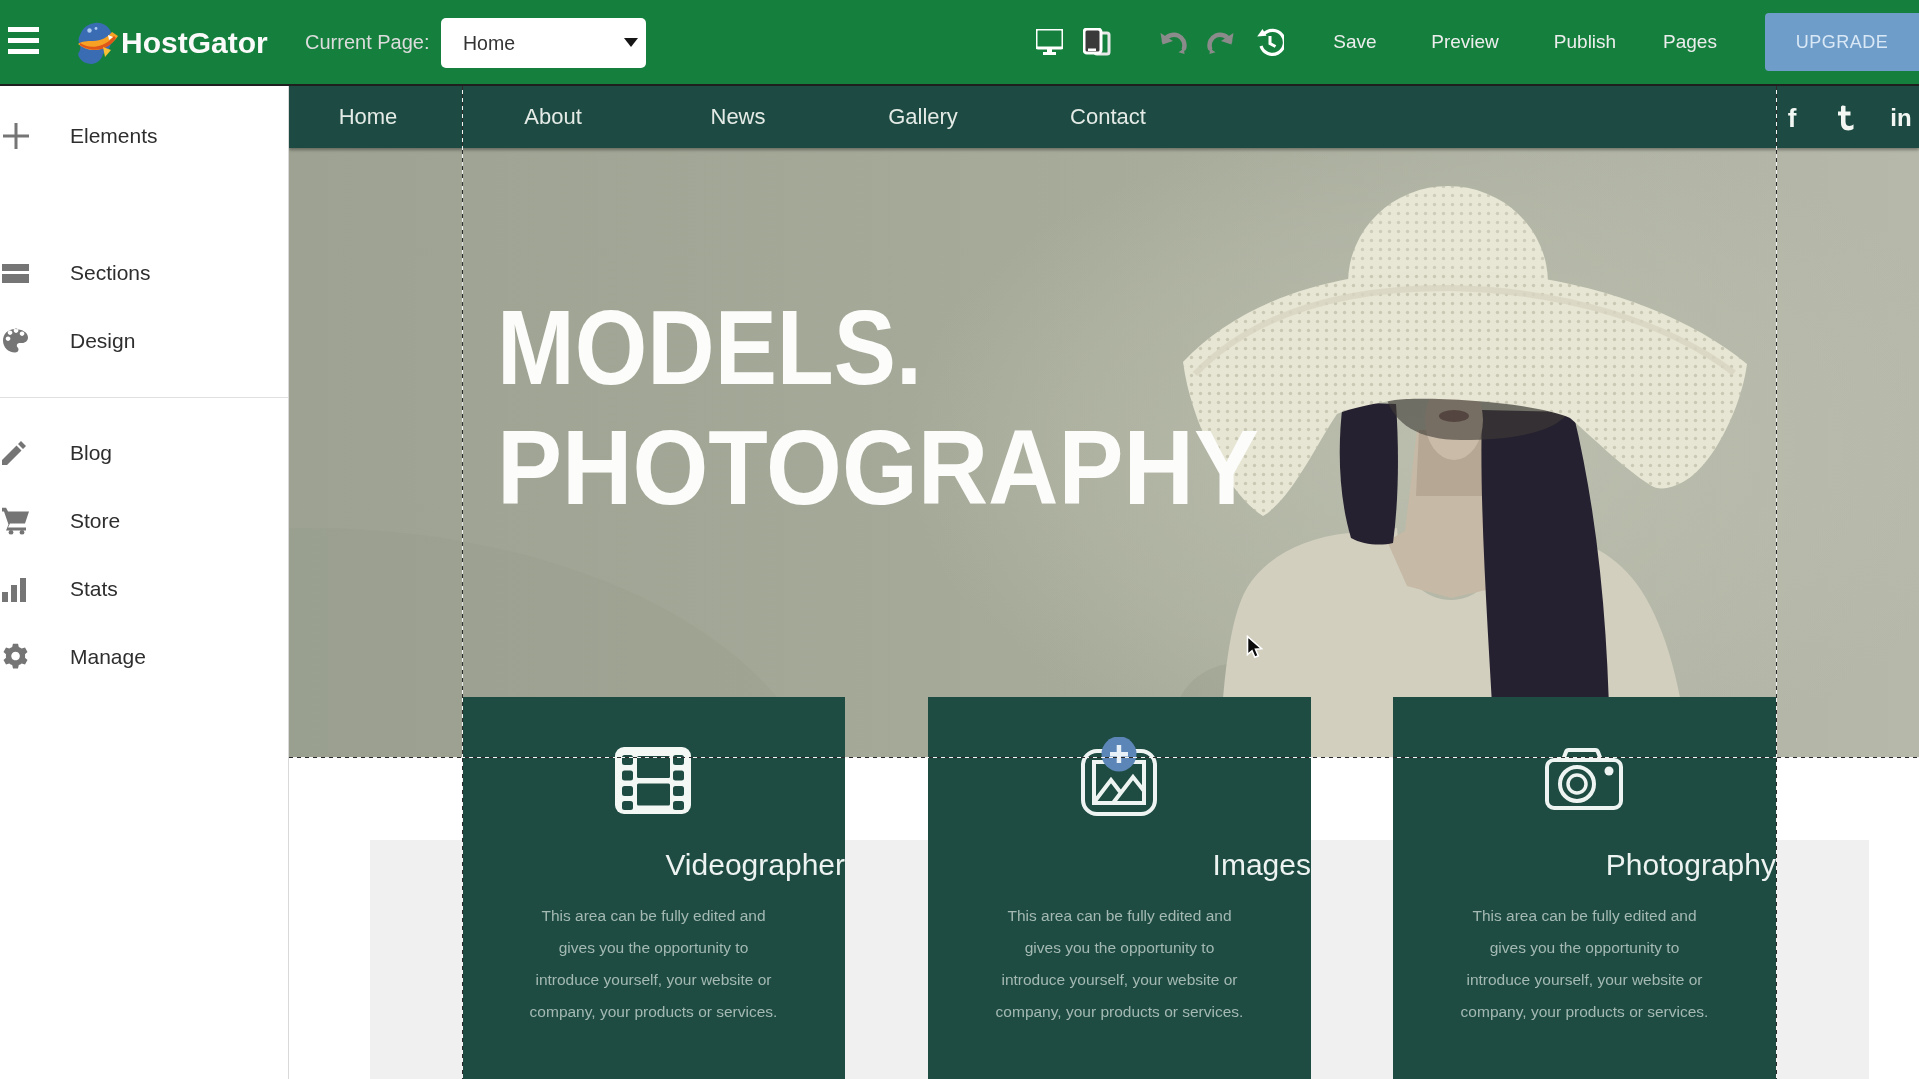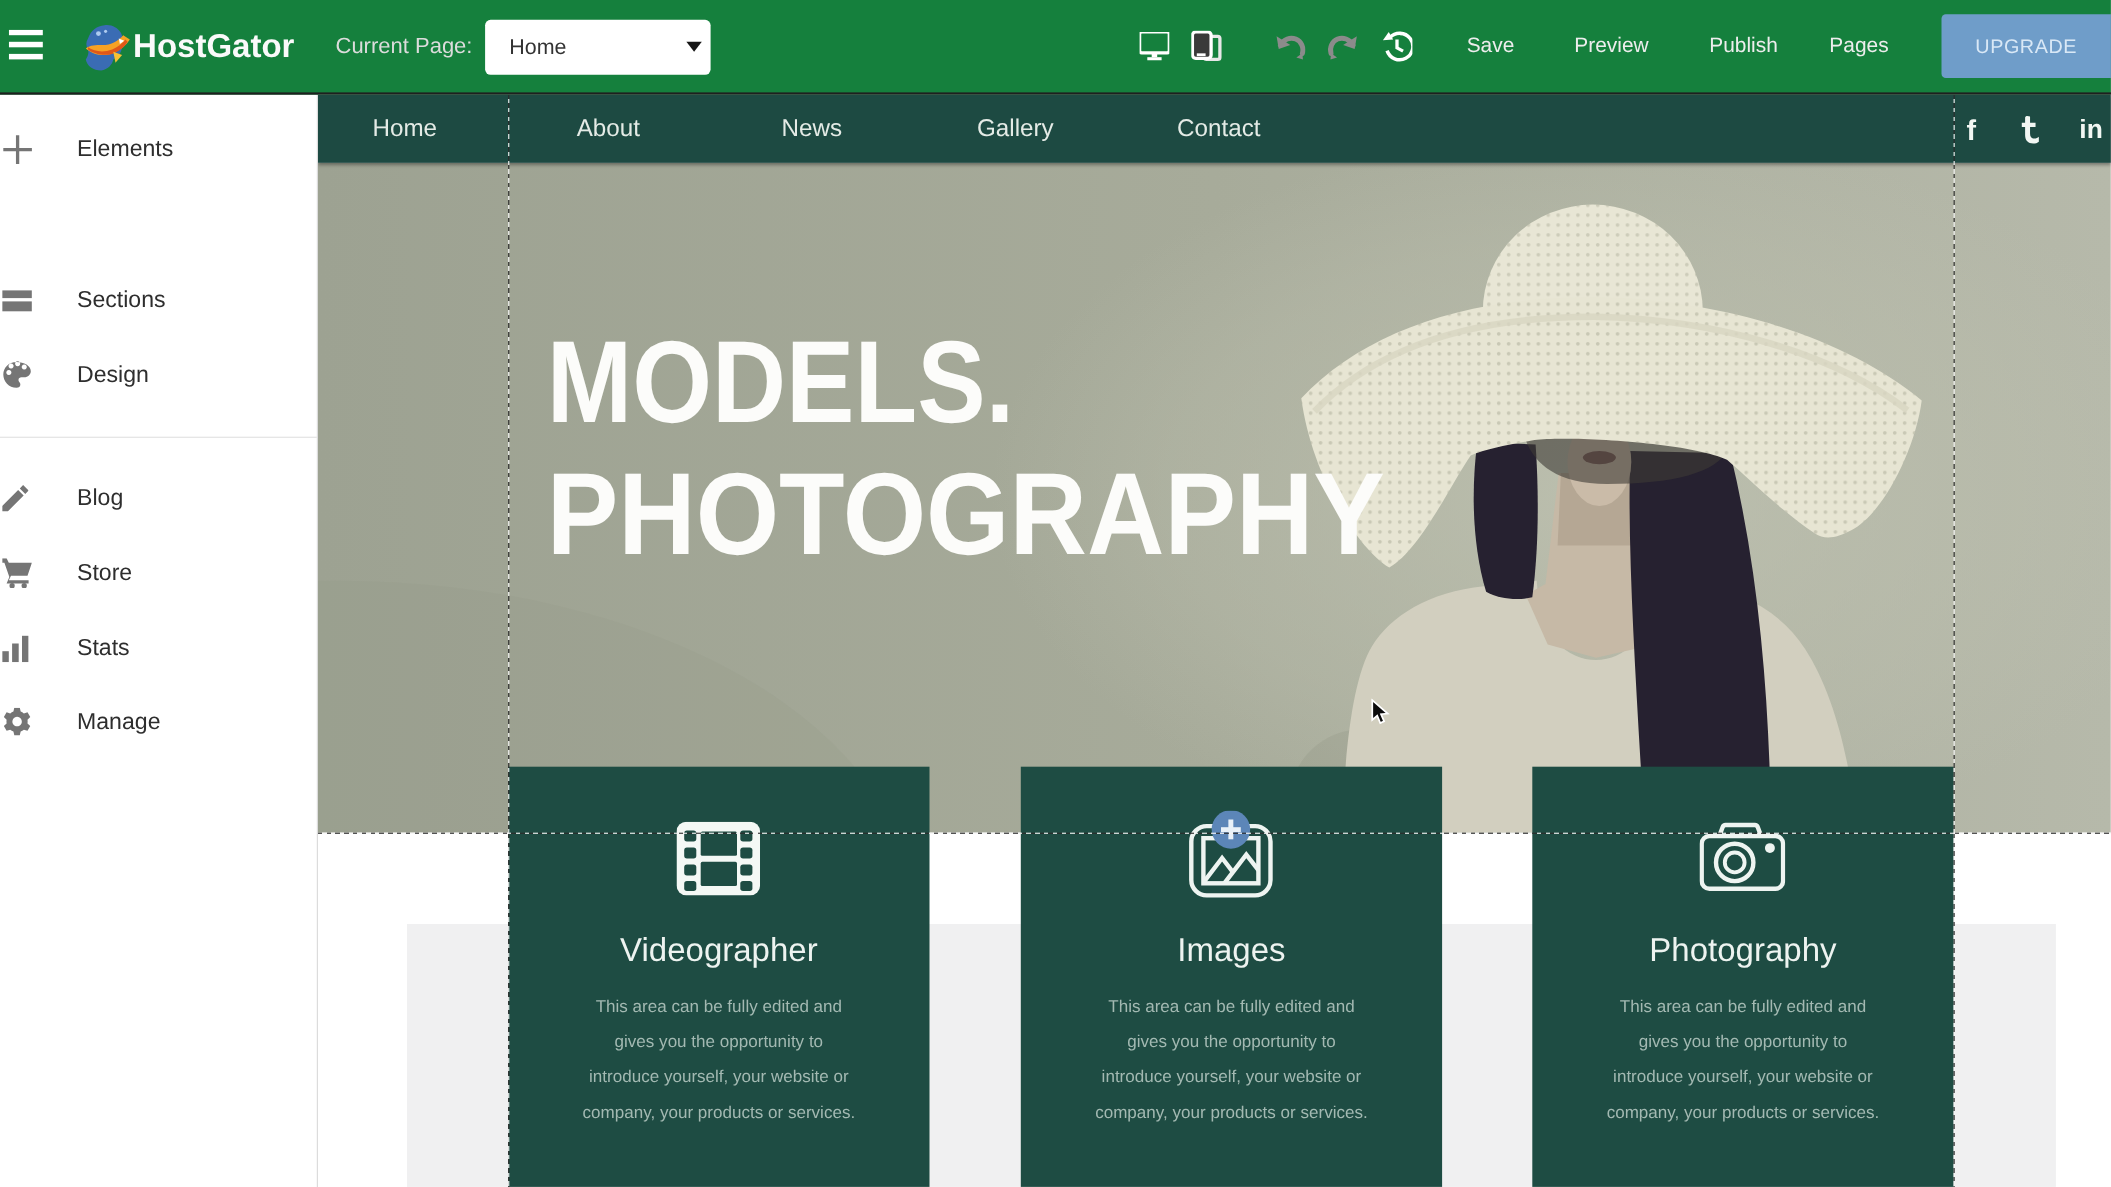--- a/index.html
+++ b/index.html
@@ -20,21 +20,21 @@
   box-shadow:0 2px 3px rgba(0,0,0,0.35); }
 .navitem { position:absolute; top:0; height:62px; line-height:62px; text-align:center;
   transform:translateX(-50%); color:#e4ebe6; font-size:22px; }
 .soc { position:absolute; top:0; height:62px; line-height:64px; transform:translateX(-50%);
   color:#f2f7f3; font-size:26px; font-weight:bold; }
 svg.soc { height:26px; }
 #hero { position:absolute; left:0; top:62px; width:1630px; height:609px; }
 #graypanel { position:absolute; left:81px; top:754px; width:1499px; height:239px;
   background:#f0f0f1; }
 .card { position:absolute; top:611px; width:383px; height:382px; background:#1e4c43; }
-.card .ttl { position:absolute; top:151px; width:100%; text-align:center;
+.card .ttl { position:absolute; top:151px; width:100%; text-align:right;
   color:#edf3f0; font-size:30px; }
 .card .bod { position:absolute; top:203px; width:100%; text-align:center;
   color:#a3b9b2; font-size:15.5px; line-height:32px; }
 .dashv { position:absolute; top:0; width:1px; height:993px; z-index:30;
   background:repeating-linear-gradient(to bottom, #2a2a2a 0 4px, #f5f5f5 4px 8px); }
 .dashh { position:absolute; left:0; top:671px; width:1630px; height:1px; z-index:30;
   background:repeating-linear-gradient(to right, #2a2a2a 0 4px, #f5f5f5 4px 8px); }
 .tbtxt { position:absolute; top:0; height:92px; line-height:84px; color:#ededed;
   font-size:19px; transform:translateX(-50%); }
 #upg { position:absolute; left:1765px; top:13px; width:154px; height:58px;

